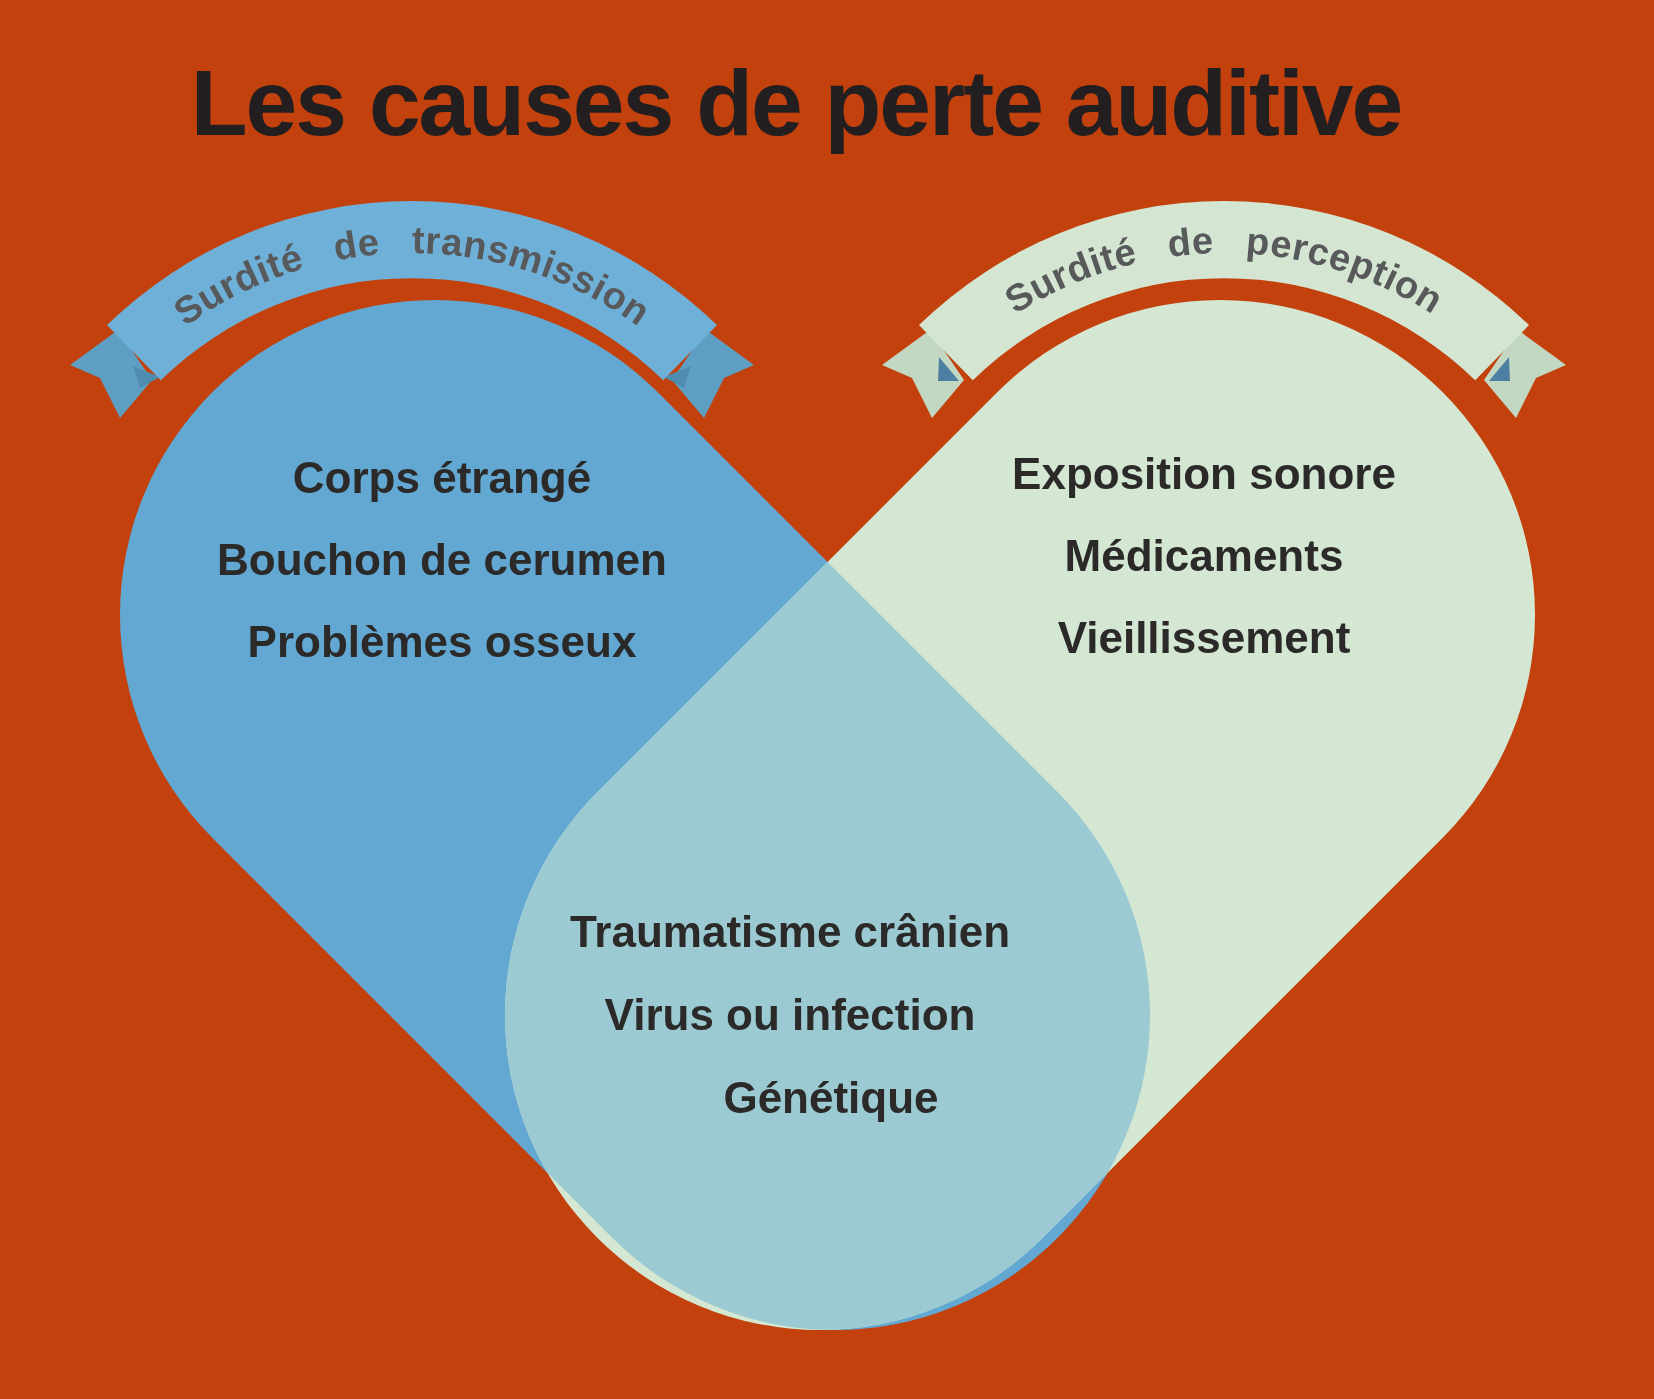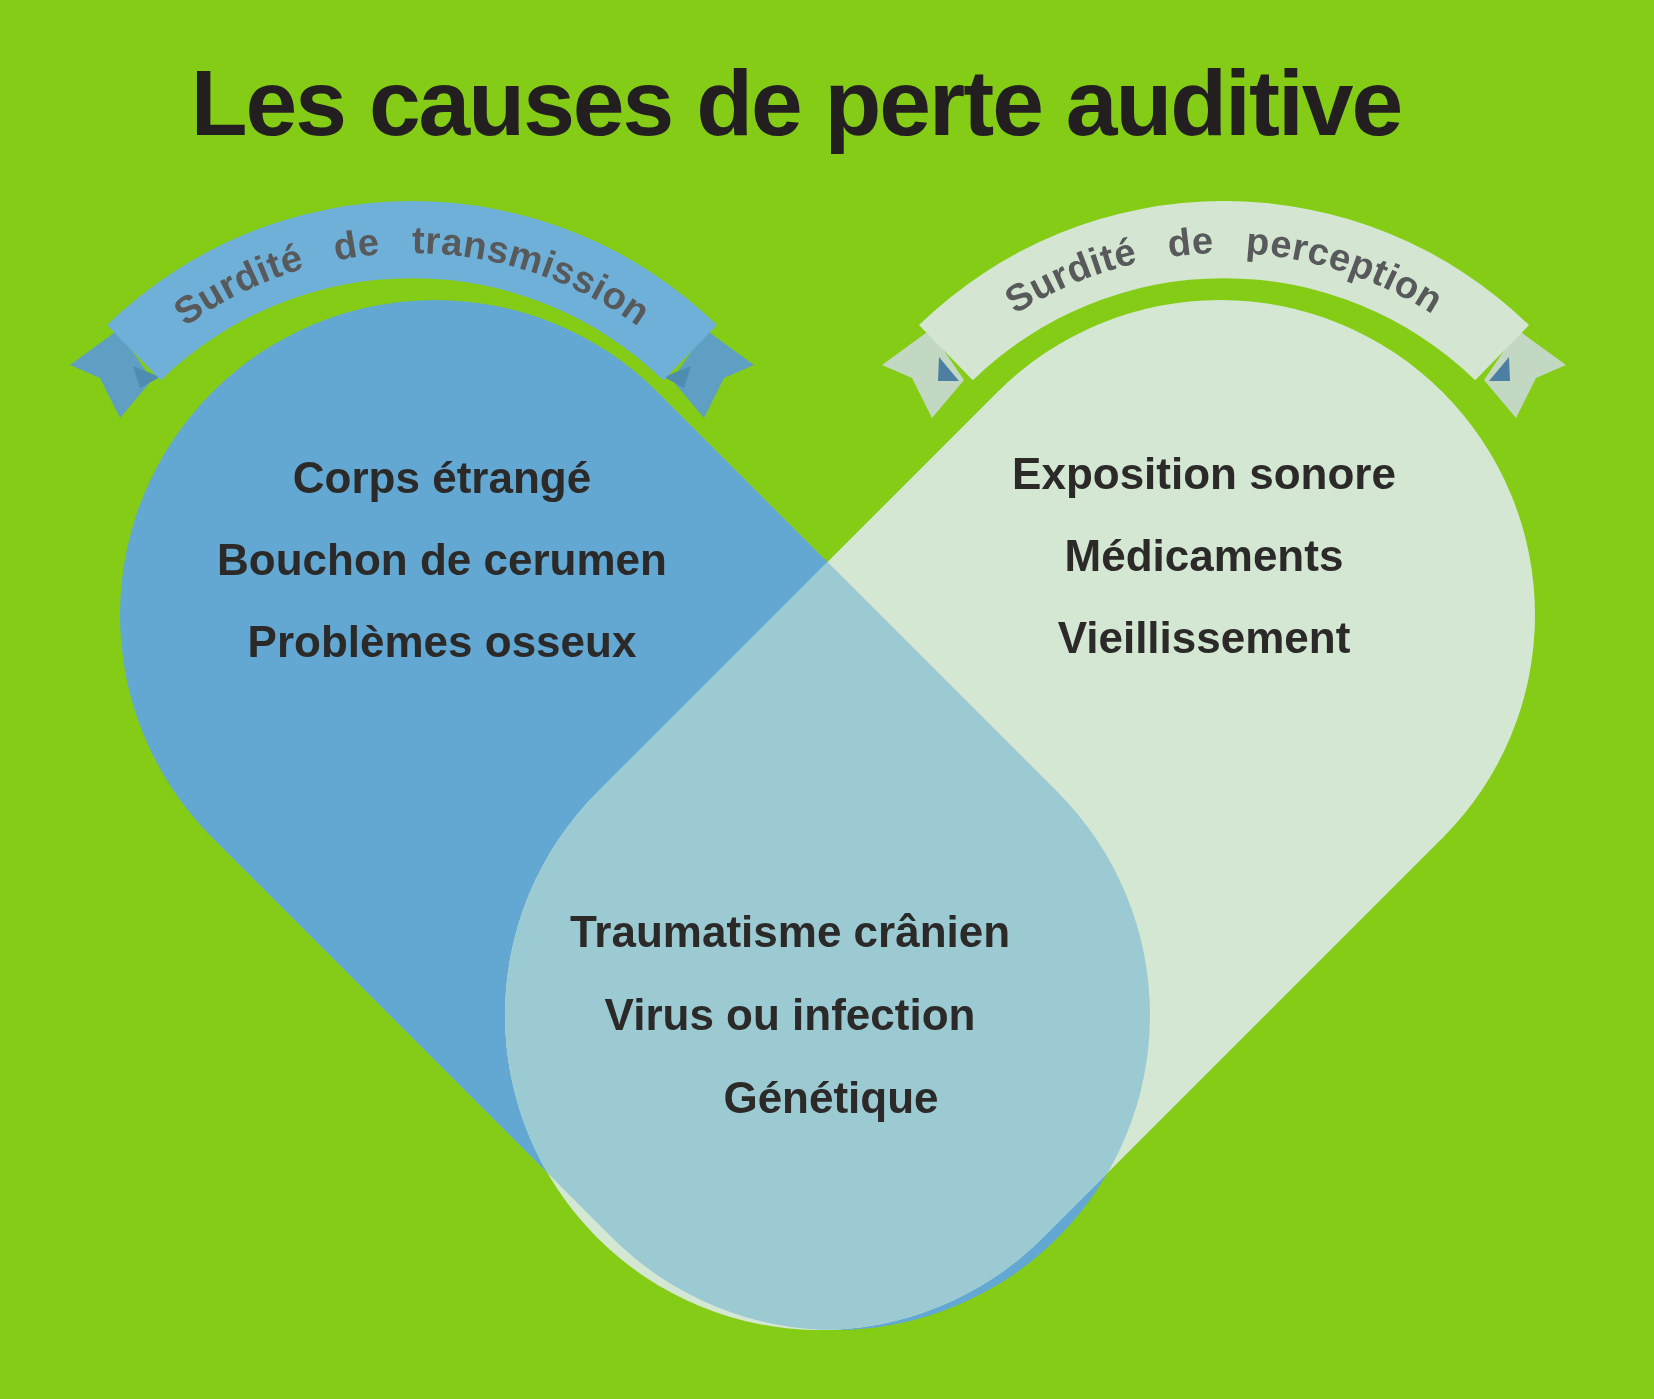--- a/index.html
+++ b/index.html
@@ -1,16 +1,16 @@
 <!DOCTYPE html>
 <html><head>
 <meta charset="utf-8">
 <style>
   html, body { margin: 0; padding: 0; background: #ffffff; }
-  .stage { position: relative; width: 1654px; height: 1399px; background: #84cc16; overflow: hidden; }
+  .stage { position: relative; width: 1654px; height: 1399px; background: #c2410c; overflow: hidden; }
   svg { display: block; width: 1654px; height: 1399px; }
   .title {
     font-family: "Liberation Sans", sans-serif;
     font-weight: bold;
     font-size: 93px;
     letter-spacing: -2px;
     text-anchor: middle;
   }
   .item {
     font-family: "Liberation Sans", sans-serif;

